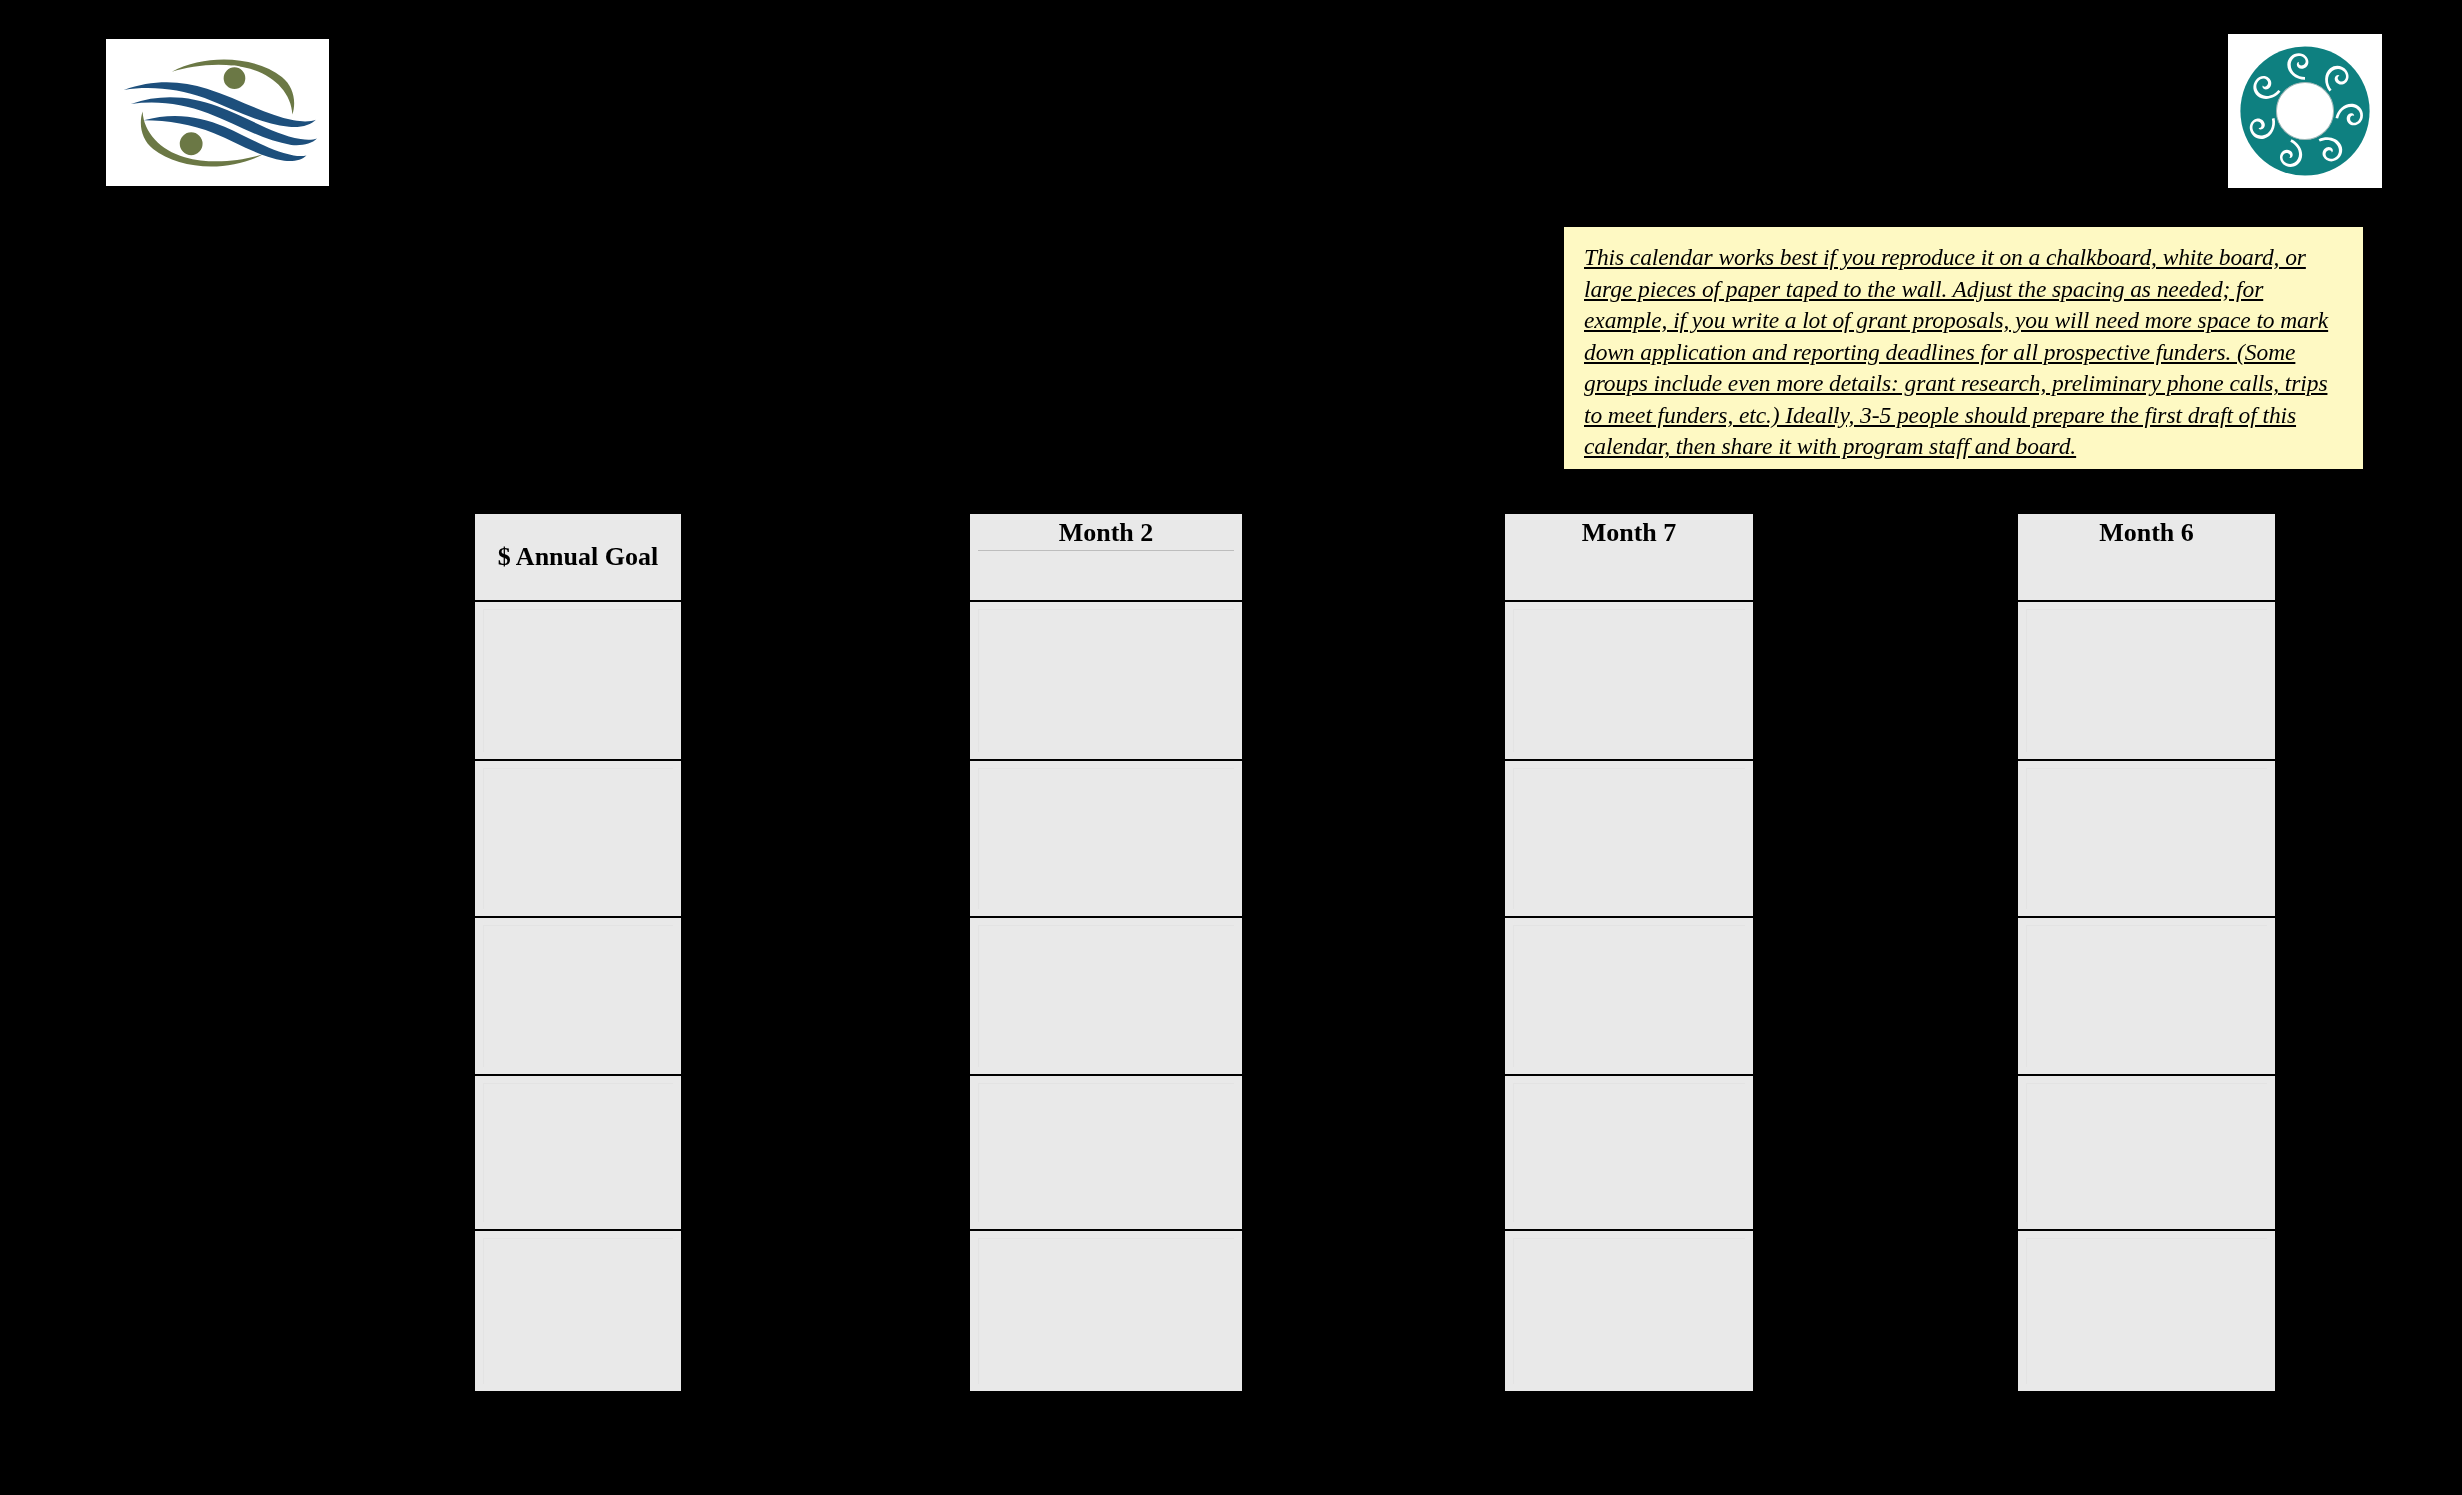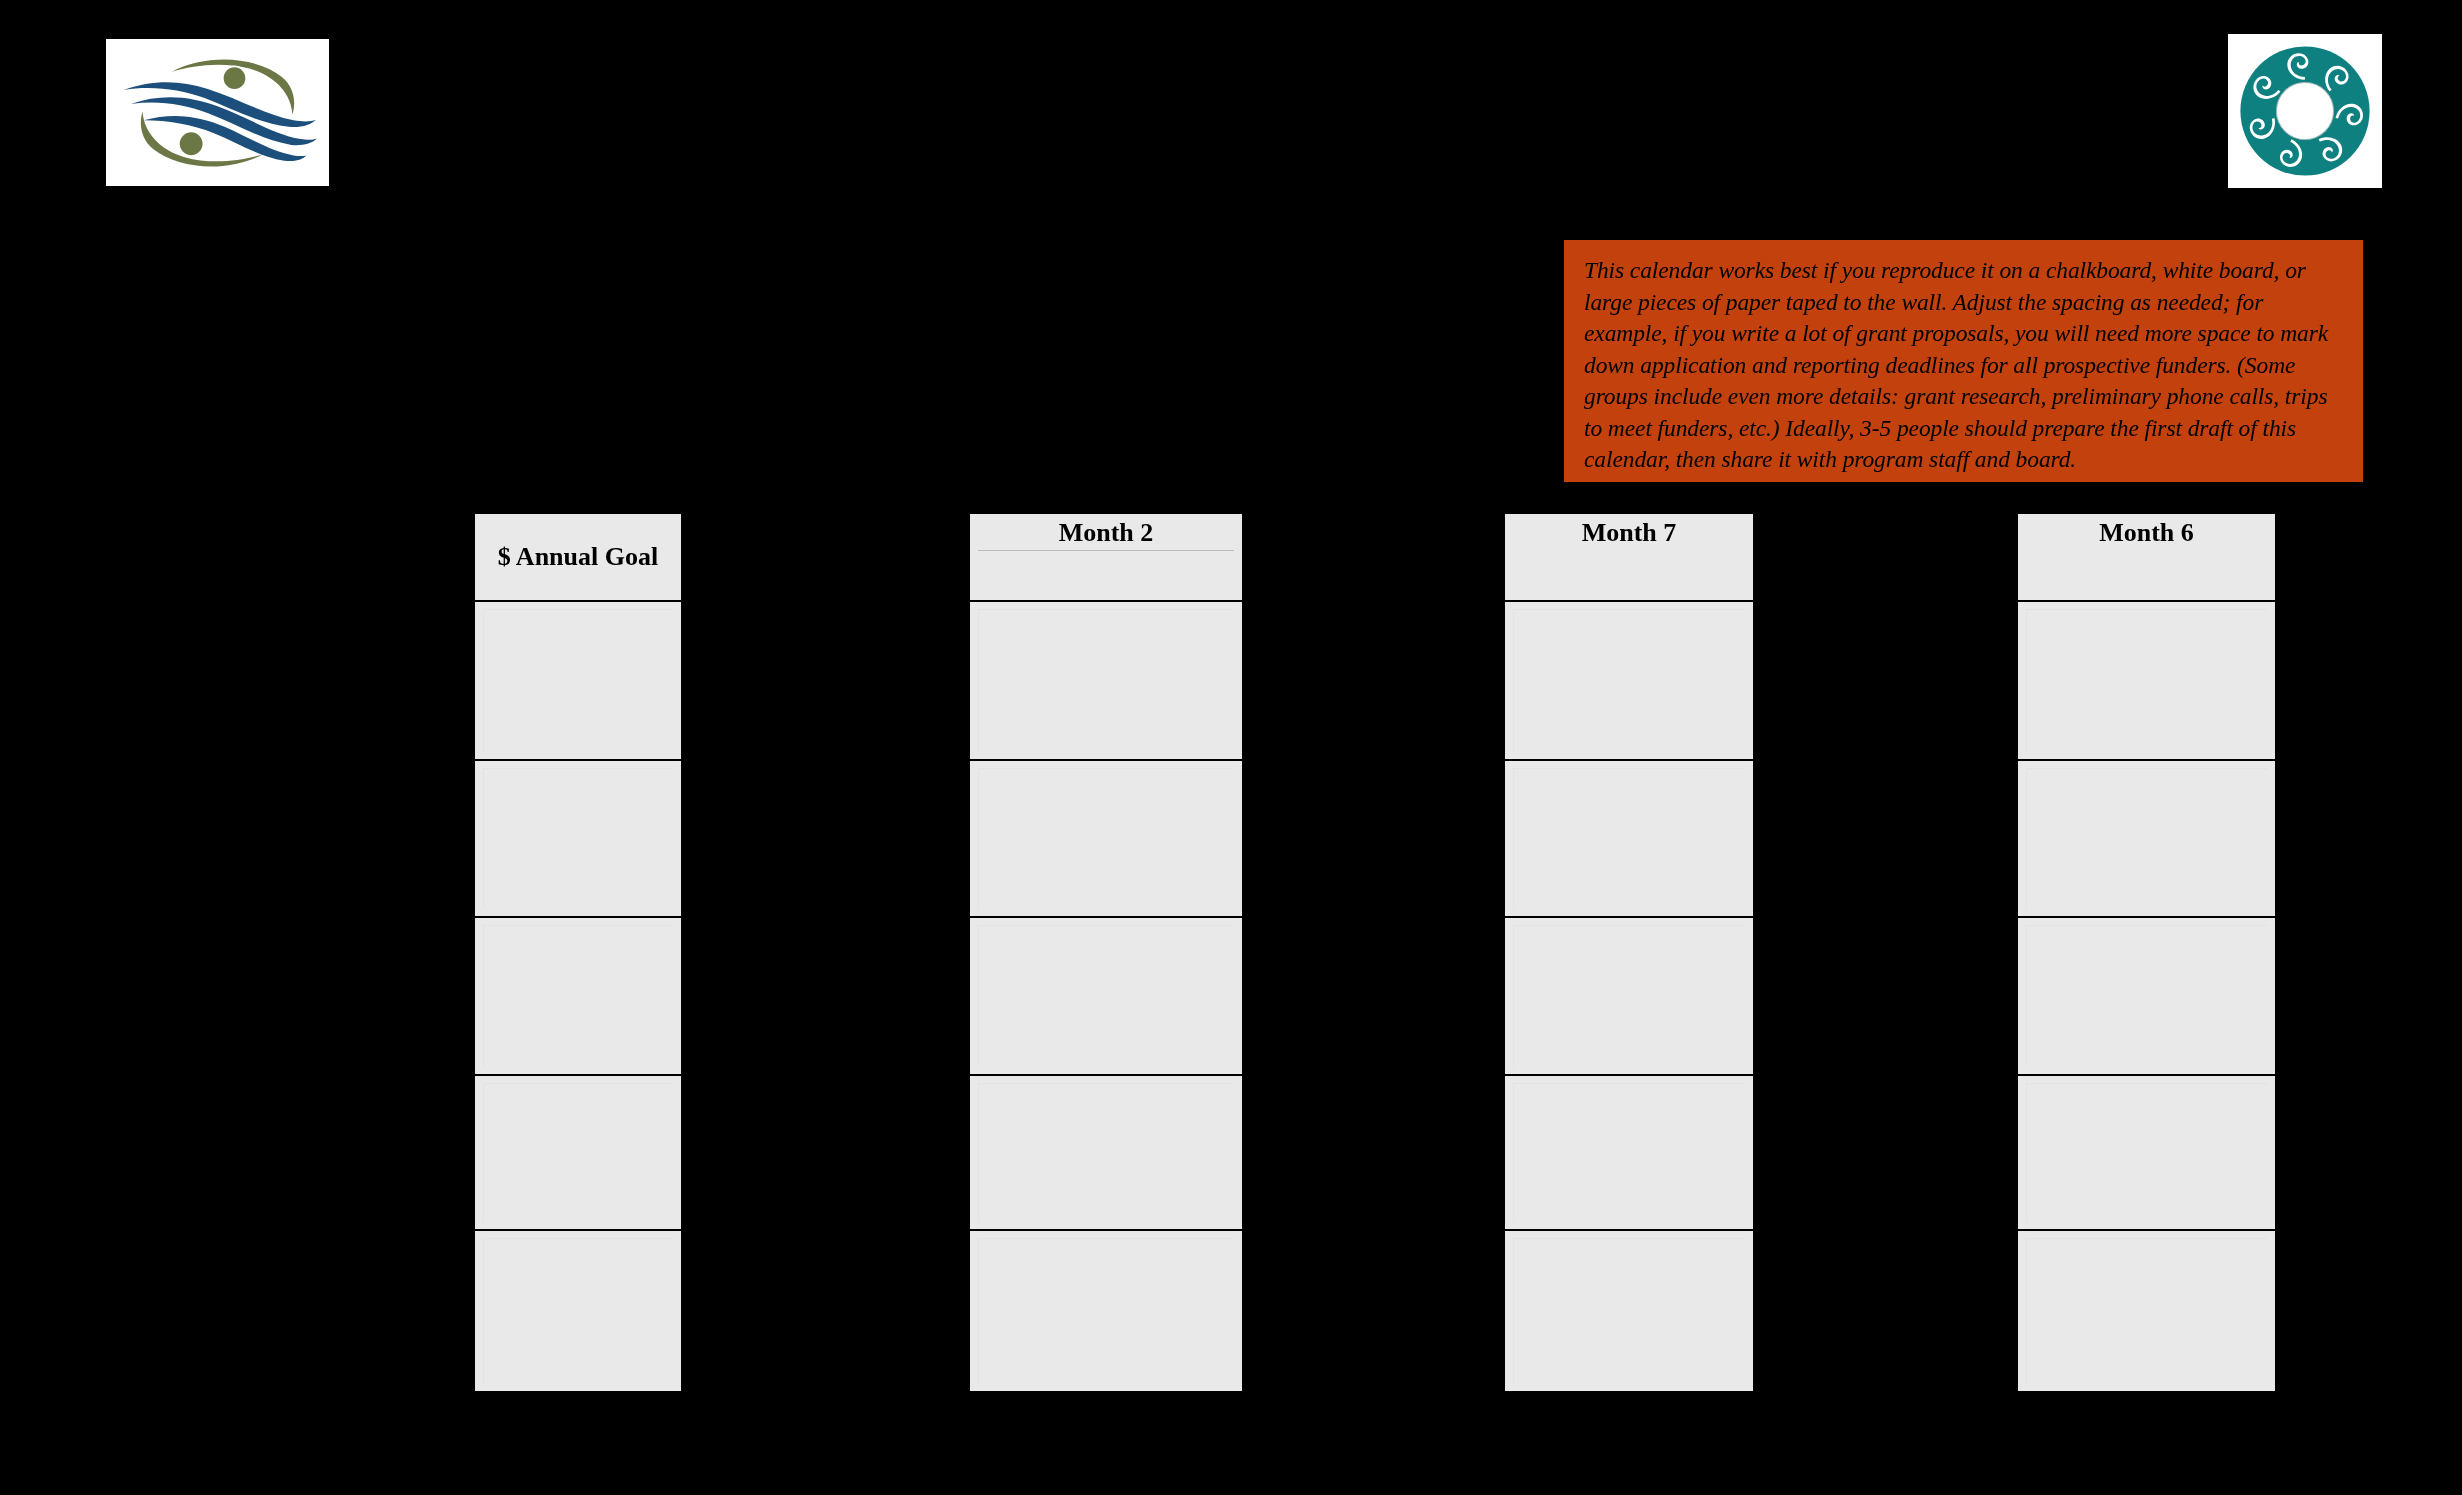--- a/index.html
+++ b/index.html
@@ -41,27 +41,28 @@
     align-items: center;
     justify-content: center;
   }
   #logo-left svg { width: 199px; height: 126px; display: block; }
   #logo-right svg { width: 136px; height: 136px; display: block; }
 
   
   #instruction-note {
     position: absolute;
     left: 1562px;
-    top: 238px;
+    top: 225px;
     width: 803px;
     height: 246px;
-    background: #c2410c;
+    background: #fef9c3;
     border: 2.3px solid #000000;
     box-sizing: border-box;
     padding: 15.2px 20px 11.7px 20px;
+    text-decoration: underline;
   }
   #instruction-note .note-text {
     font-family: "Liberation Serif", "DejaVu Serif", serif;
     font-style: italic;
     font-size: 23.5px;
     line-height: 1.34;
     color: #000000;
     margin: 0;
     text-align: left;
     letter-spacing: -0.1px;

